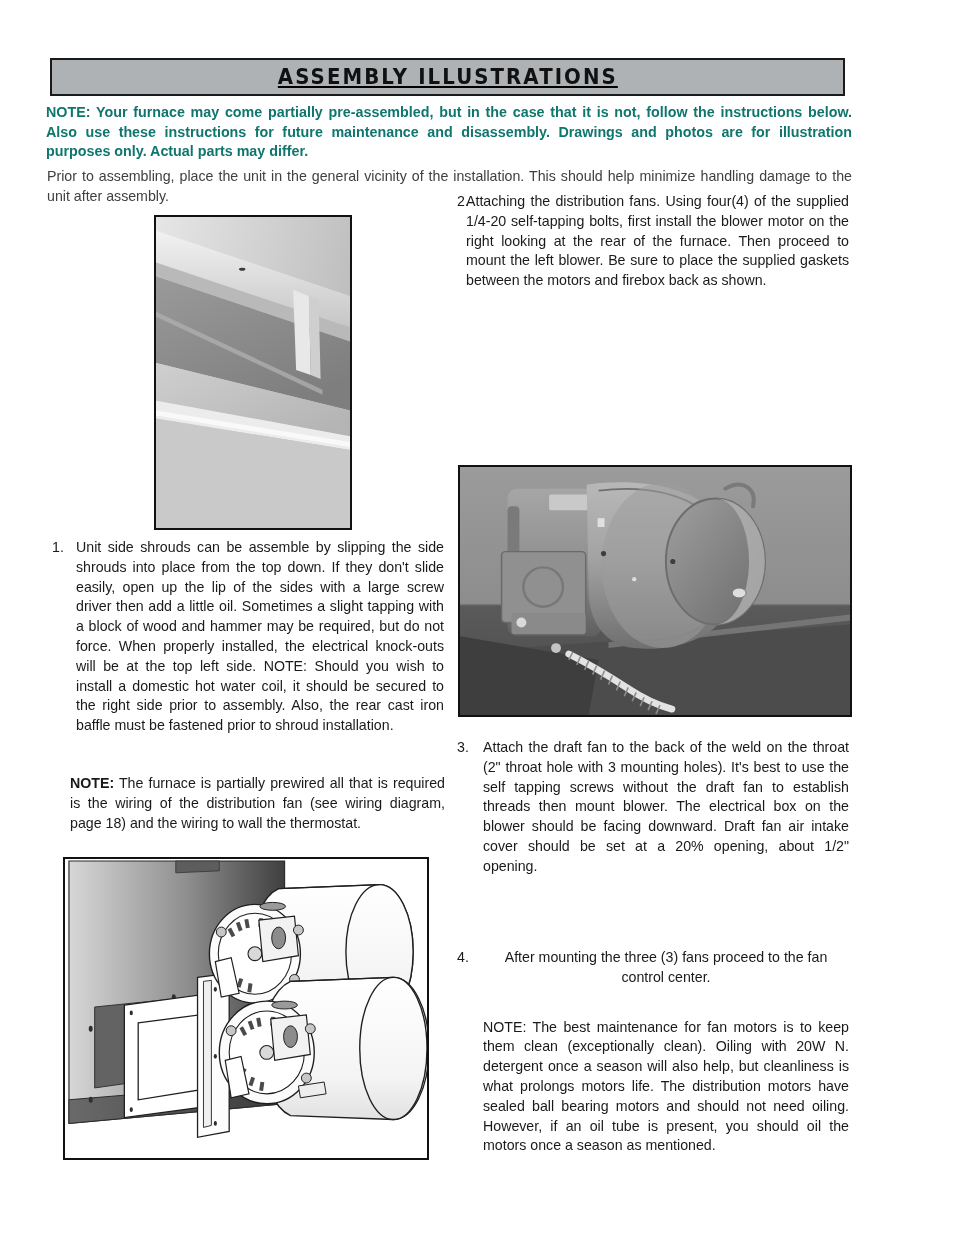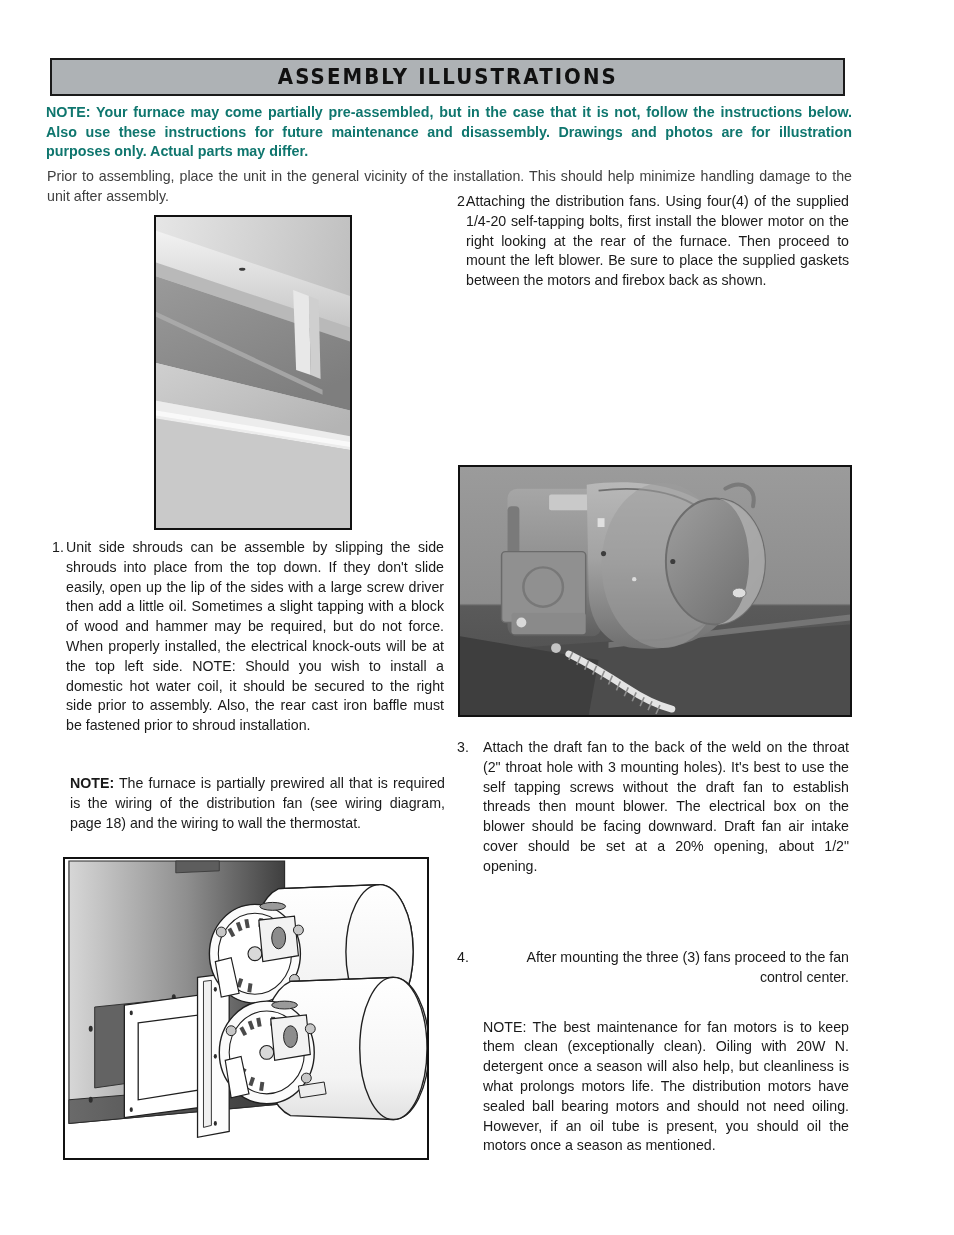--- a/index.html
+++ b/index.html
@@ -30,20 +30,21 @@
     left: 50px;
     top: 58px;
     width: 795px;
     height: 38px;
     background: #aeb2b5;
     border: 2px solid #1a1a1a;
     box-sizing: border-box;
     display: flex;
     align-items: center;
     justify-content: center;
+    text-decoration: underline;
   }
   .banner-title {
     font-size: 21px;
     font-weight: bold;
     letter-spacing: 2.2px;
     color: #111111;
     font-family: "DejaVu Sans", sans-serif;
     transform: scaleX(0.94);
   }
 
@@ -99,21 +100,21 @@
     width: 392px;
   }
   #item2 .body { margin-left: 9px; }
 
   
   #item1 {
     left: 52px;
     top: 538px;
     width: 392px;
   }
-  #item1 .body { margin-left: 14px; }
+  #item1 .body { margin-left: 24px; }
 
   
   #item1-note {
     position: absolute;
     left: 70px;
     top: 765px;
     width: 375px;
     font-size: 14.2px;
     line-height: 19.8px;
     text-align: justify;
@@ -130,21 +131,21 @@
   #item3 .body { margin-left: 26px; }
 
   
   #item4 {
     left: 457px;
     top: 948px;
     width: 392px;
   }
   #item4 .body { margin-left: 26px; }
   #item4 .sub { display:block; text-align: justify; margin-top: 30px; }
-  #item4 .subfirst { display:block; text-align:right; }
+  #item4 .subfirst { display:block; text-align:center; }
 
   
   .figure {
     position: absolute;
     border: 2px solid #111111;
     box-sizing: border-box;
     overflow: hidden;
     background: #d8d8d8;
   }
   #fig-shroud {

